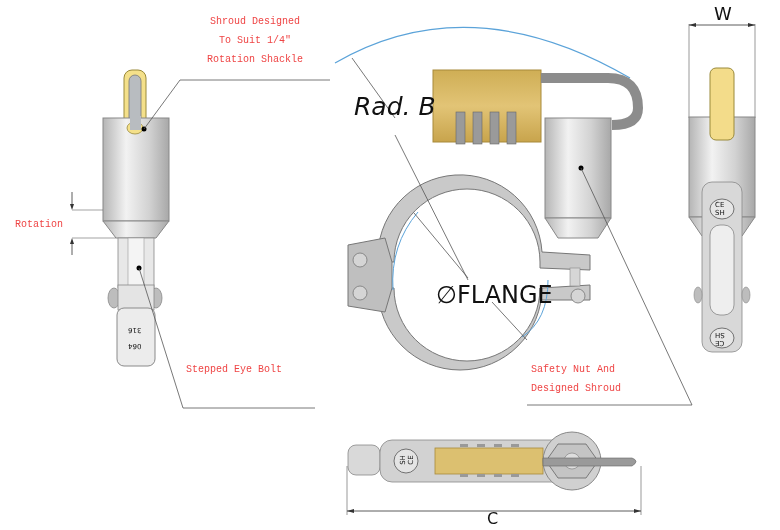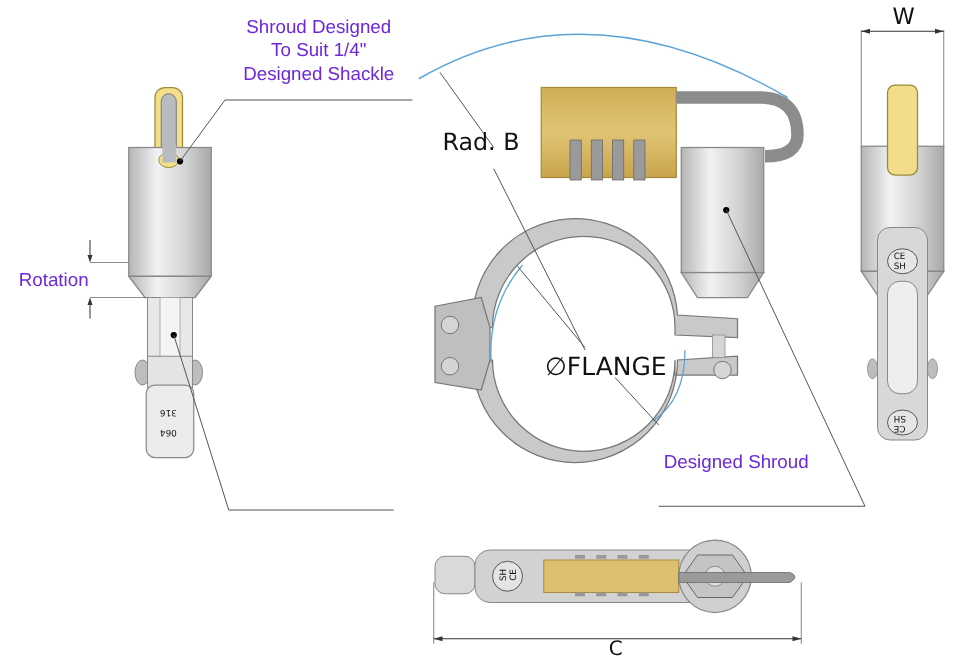--- a/index.html
+++ b/index.html
@@ -1,18 +1,18 @@
 <!DOCTYPE html>
 <html><head>
 <meta charset="utf-8">
 <style>
   html, body { margin:0; padding:0; background:#ffffff; }
   body { width:780px; height:530px; position:relative; overflow:hidden; font-family:"Liberation Sans", sans-serif; }
   svg { position:absolute; left:0; top:0; }
-  .lbl { position:absolute; font-family:Liberation Sans, sans-serif; font-size:15px; color:#6d28d9; line-height:19px; white-space:nowrap; }
+  .lbl { position:absolute; font-family:Liberation Mono, monospace; font-size:10px; color:#ef4444; line-height:19px; white-space:nowrap; }
   .ctr { text-align:center; }
   .dim { position:absolute; font-family:"DejaVu Sans", sans-serif; color:#111; }
 </style>
 </head>
 <body>
 
 <svg width="780" height="530" viewBox="0 0 780 530">
   <defs>
     <linearGradient id="cyl" x1="0" x2="1" y1="0" y2="0">
       <stop offset="0" stop-color="#b5b5b5"></stop>
@@ -141,35 +141,37 @@
     <line x1="641" y1="466" x2="641" y2="515" stroke="#555" stroke-width="0.6"></line>
     <line x1="347" y1="511" x2="641" y2="511" stroke="#333" stroke-width="0.8"></line>
     <polygon points="347,511 354,509 354,513" fill="#333"></polygon>
     <polygon points="641,511 634,509 634,513" fill="#333"></polygon>
   </g>
 </svg>
 
 <div class="lbl ctr" style="left:180px; top:12px; width:150px;">
   <div>Shroud Designed</div>
   <div>To Suit 1/4"</div>
-  <div>Designed Shackle</div>
+  <div>Rotation Shackle</div>
 </div>
 
 <div class="lbl" style="left:15px; top:215px;">Rotation</div>
 
 <div class="lbl" style="left:186px; top:360px;">
+  <div>Stepped Eye Bolt</div>
 </div>
 
 <div class="lbl" style="left:531px; top:360px;">
+  <div>Safety Nut And</div>
   <div>Designed Shroud</div>
 </div>
 
-<div class="dim" style="left:354px; top:103px; font-size:19px;">Rad. B</div>
+<div class="dim" style="left:354px; top:92px; font-size:25px;font-style:italic;">Rad. B</div>
 
-<div class="dim" style="left:436px; top:281px; font-size:20px;">
+<div class="dim" style="left:436px; top:281px; font-size:24px;">
   <span style="font-weight:300;">∅</span><span>FLANGE</span>
 </div>
 
 <div class="dim" style="left:714px; top:3px; font-size:18px;">W</div>
 <div class="dim" style="left:487px; top:509px; font-size:16px;">C</div>
 
 <div class="dim" style="left:128px; top:326px; font-size:7px; transform:rotate(180deg);">316</div>
 <div class="dim" style="left:128px; top:342px; font-size:7px; transform:rotate(180deg);">064</div>
 <div class="dim" style="left:715px; top:209px; font-size:7px;">SH</div>
 <div class="dim" style="left:715px; top:201px; font-size:7px;">CE</div>

